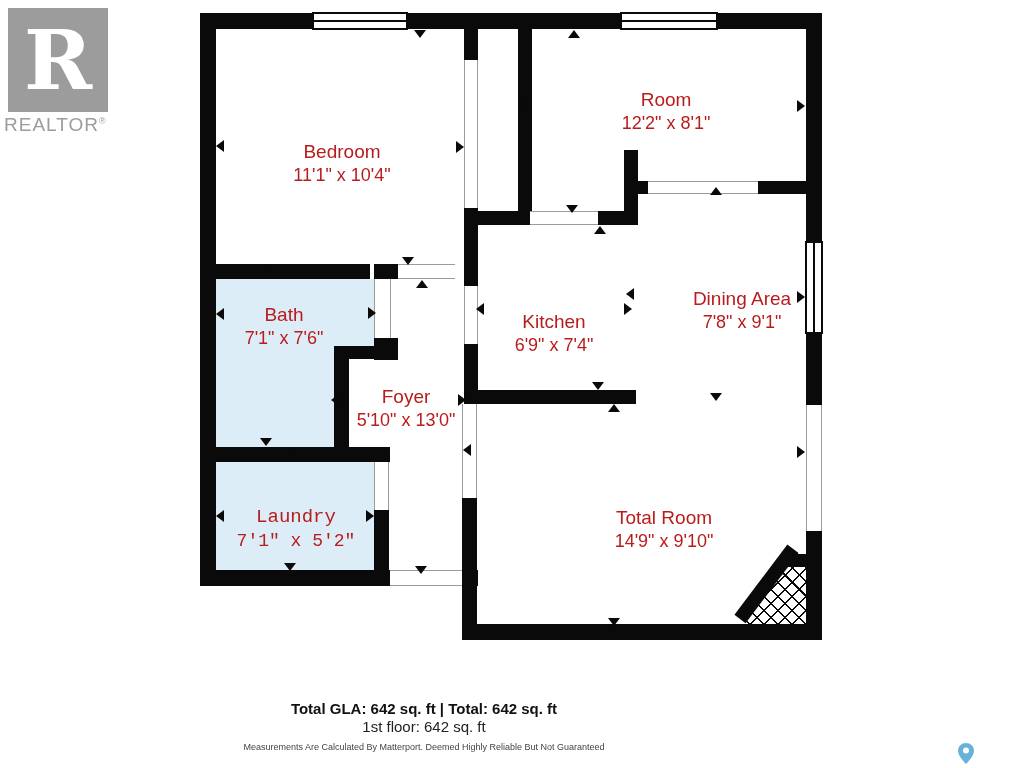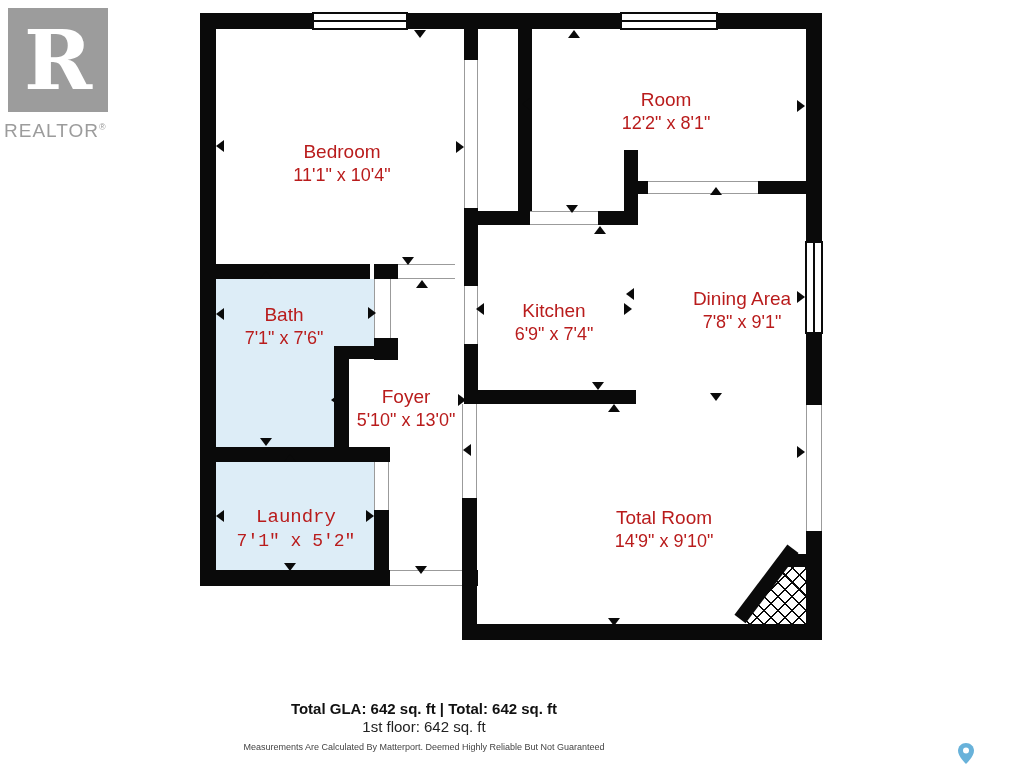--- a/index.html
+++ b/index.html
@@ -41,21 +41,21 @@
     position:absolute;left:740px;top:612px;width:88px;height:14px;background:#0a0a0a;
     transform:rotate(-53deg);transform-origin:0 50%;
   }
   
   .logo-block{
     position:absolute;left:8px;top:8px;width:100px;height:104px;background:#9c9c9c;
     display:flex;align-items:center;justify-content:center;
   }
   .logo-r{font-family:"DejaVu Serif","Liberation Serif",serif;font-weight:bold;font-size:82px;color:#ffffff;line-height:1;}
   .logo-word{
-    position:absolute;left:4px;top:120px;width:116px;color:#9c9c9c;
+    position:absolute;left:4px;top:114px;width:116px;color:#9c9c9c;
     font-size:19px;letter-spacing:1px;font-weight:400;
   }
   .logo-word sup{font-size:9px;}
   
   .footer{position:absolute;left:0;width:848px;text-align:center;color:#111;}
   .f-bold{top:700px;font-size:15px;font-weight:bold;}
   .f-reg{top:718px;font-size:15px;font-weight:400;color:#222;}
   .f-small{top:742px;font-size:9px;color:#444;}
   
   .pin{position:absolute;left:958px;top:743px;width:16px;height:21px;}
@@ -162,21 +162,21 @@
   <div class="rd">11'1" x 10'4"</div>
 </div>
 <div class="room-label" style="left:666px;top:88px;">
   <div class="rn">Room</div>
   <div class="rd">12'2" x 8'1"</div>
 </div>
 <div class="room-label" style="left:284px;top:303px;">
   <div class="rn">Bath</div>
   <div class="rd">7'1" x 7'6"</div>
 </div>
-<div class="room-label" style="left:554px;top:299px;">
+<div class="room-label" style="left:554px;top:310px;">
   <div class="rn">Kitchen</div>
   <div class="rd">6'9" x 7'4"</div>
 </div>
 <div class="room-label" style="left:742px;top:287px;">
   <div class="rn">Dining Area</div>
   <div class="rd">7'8" x 9'1"</div>
 </div>
 <div class="room-label" style="left:406px;top:385px;text-align:center;">
   <div class="rn">Foyer</div>
   <div class="rd">5'10" x 13'0"</div>

